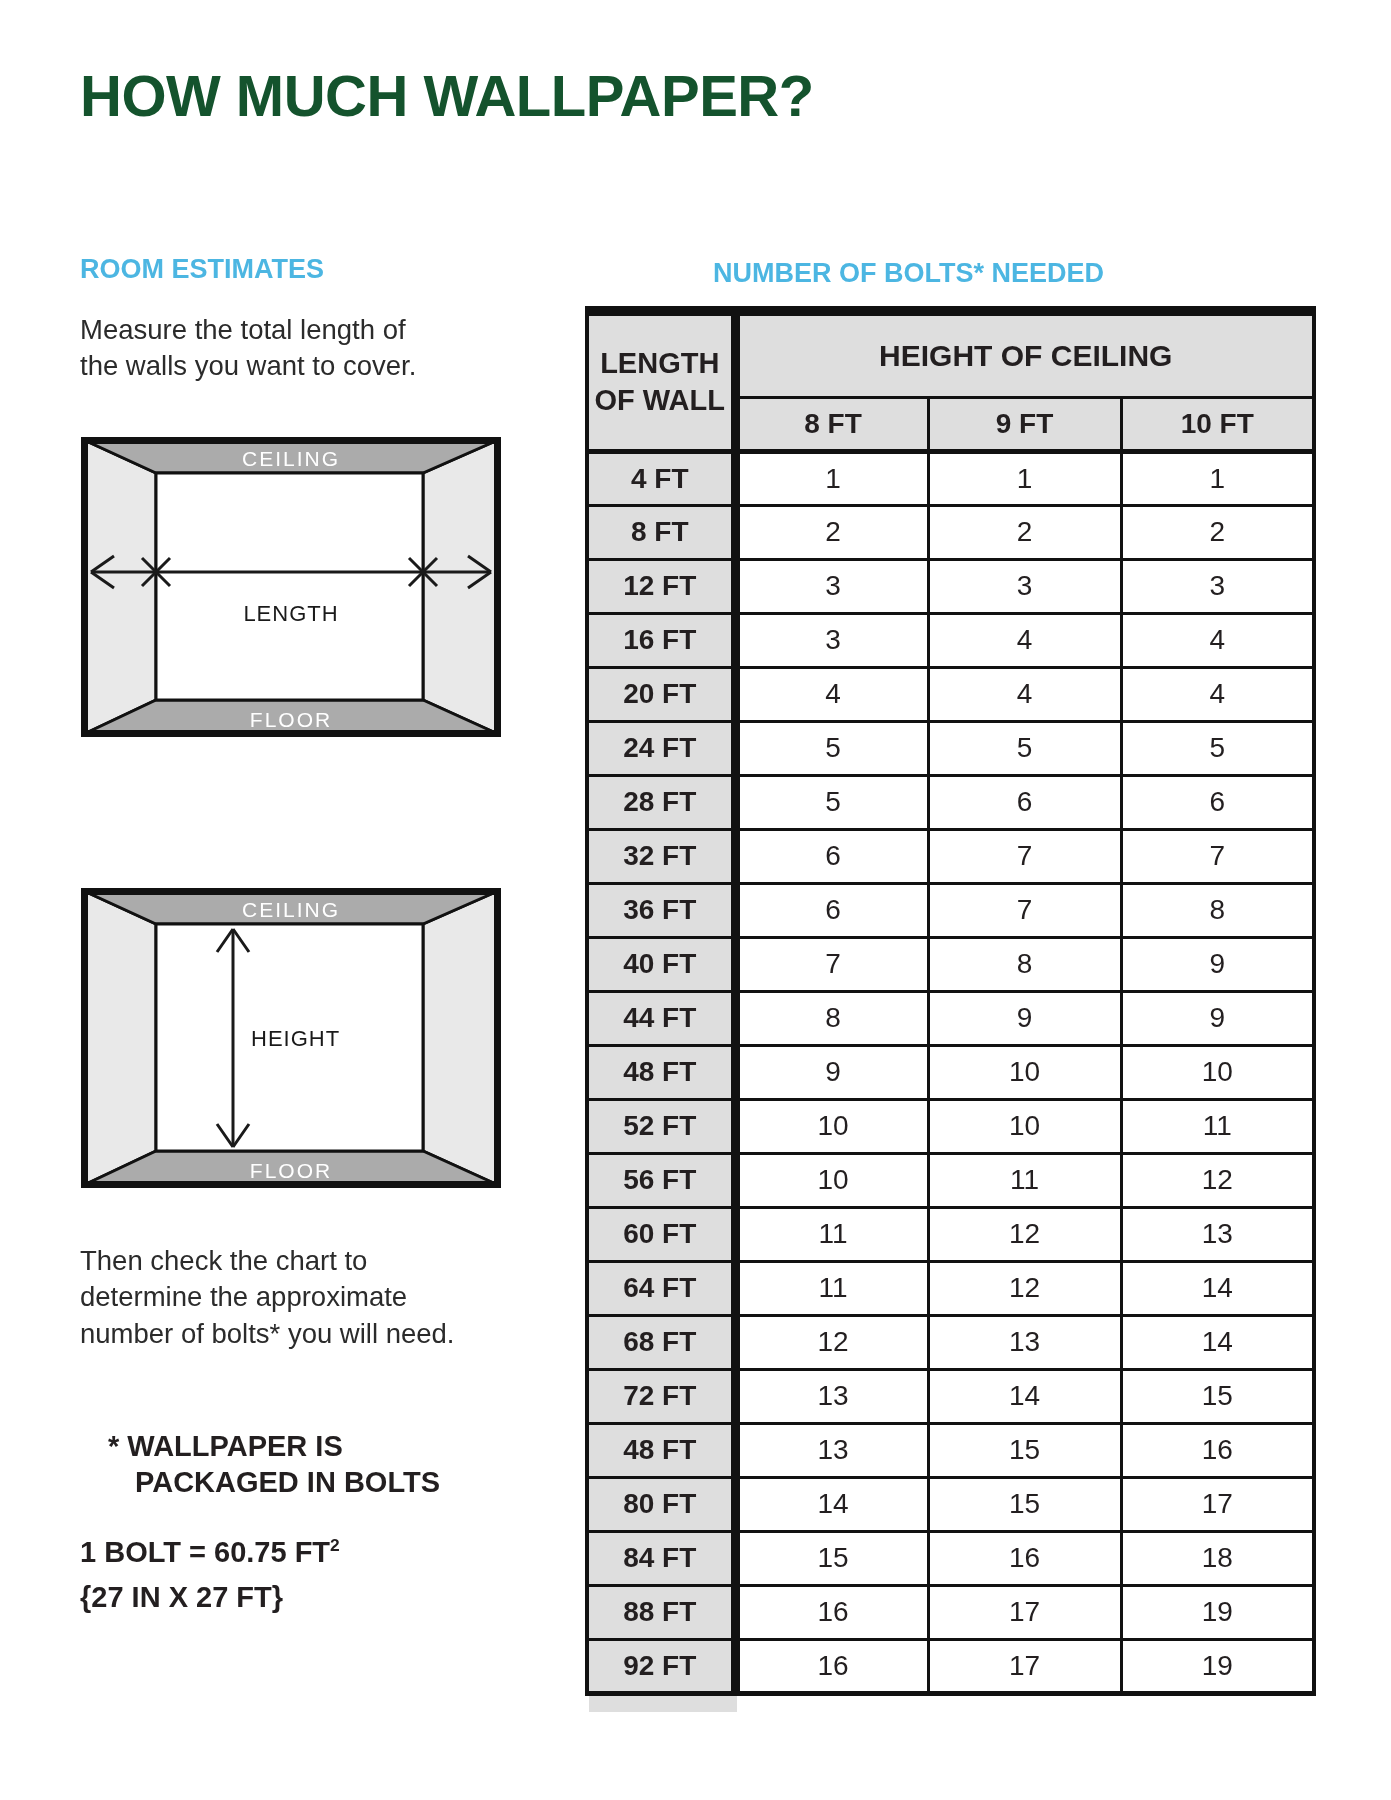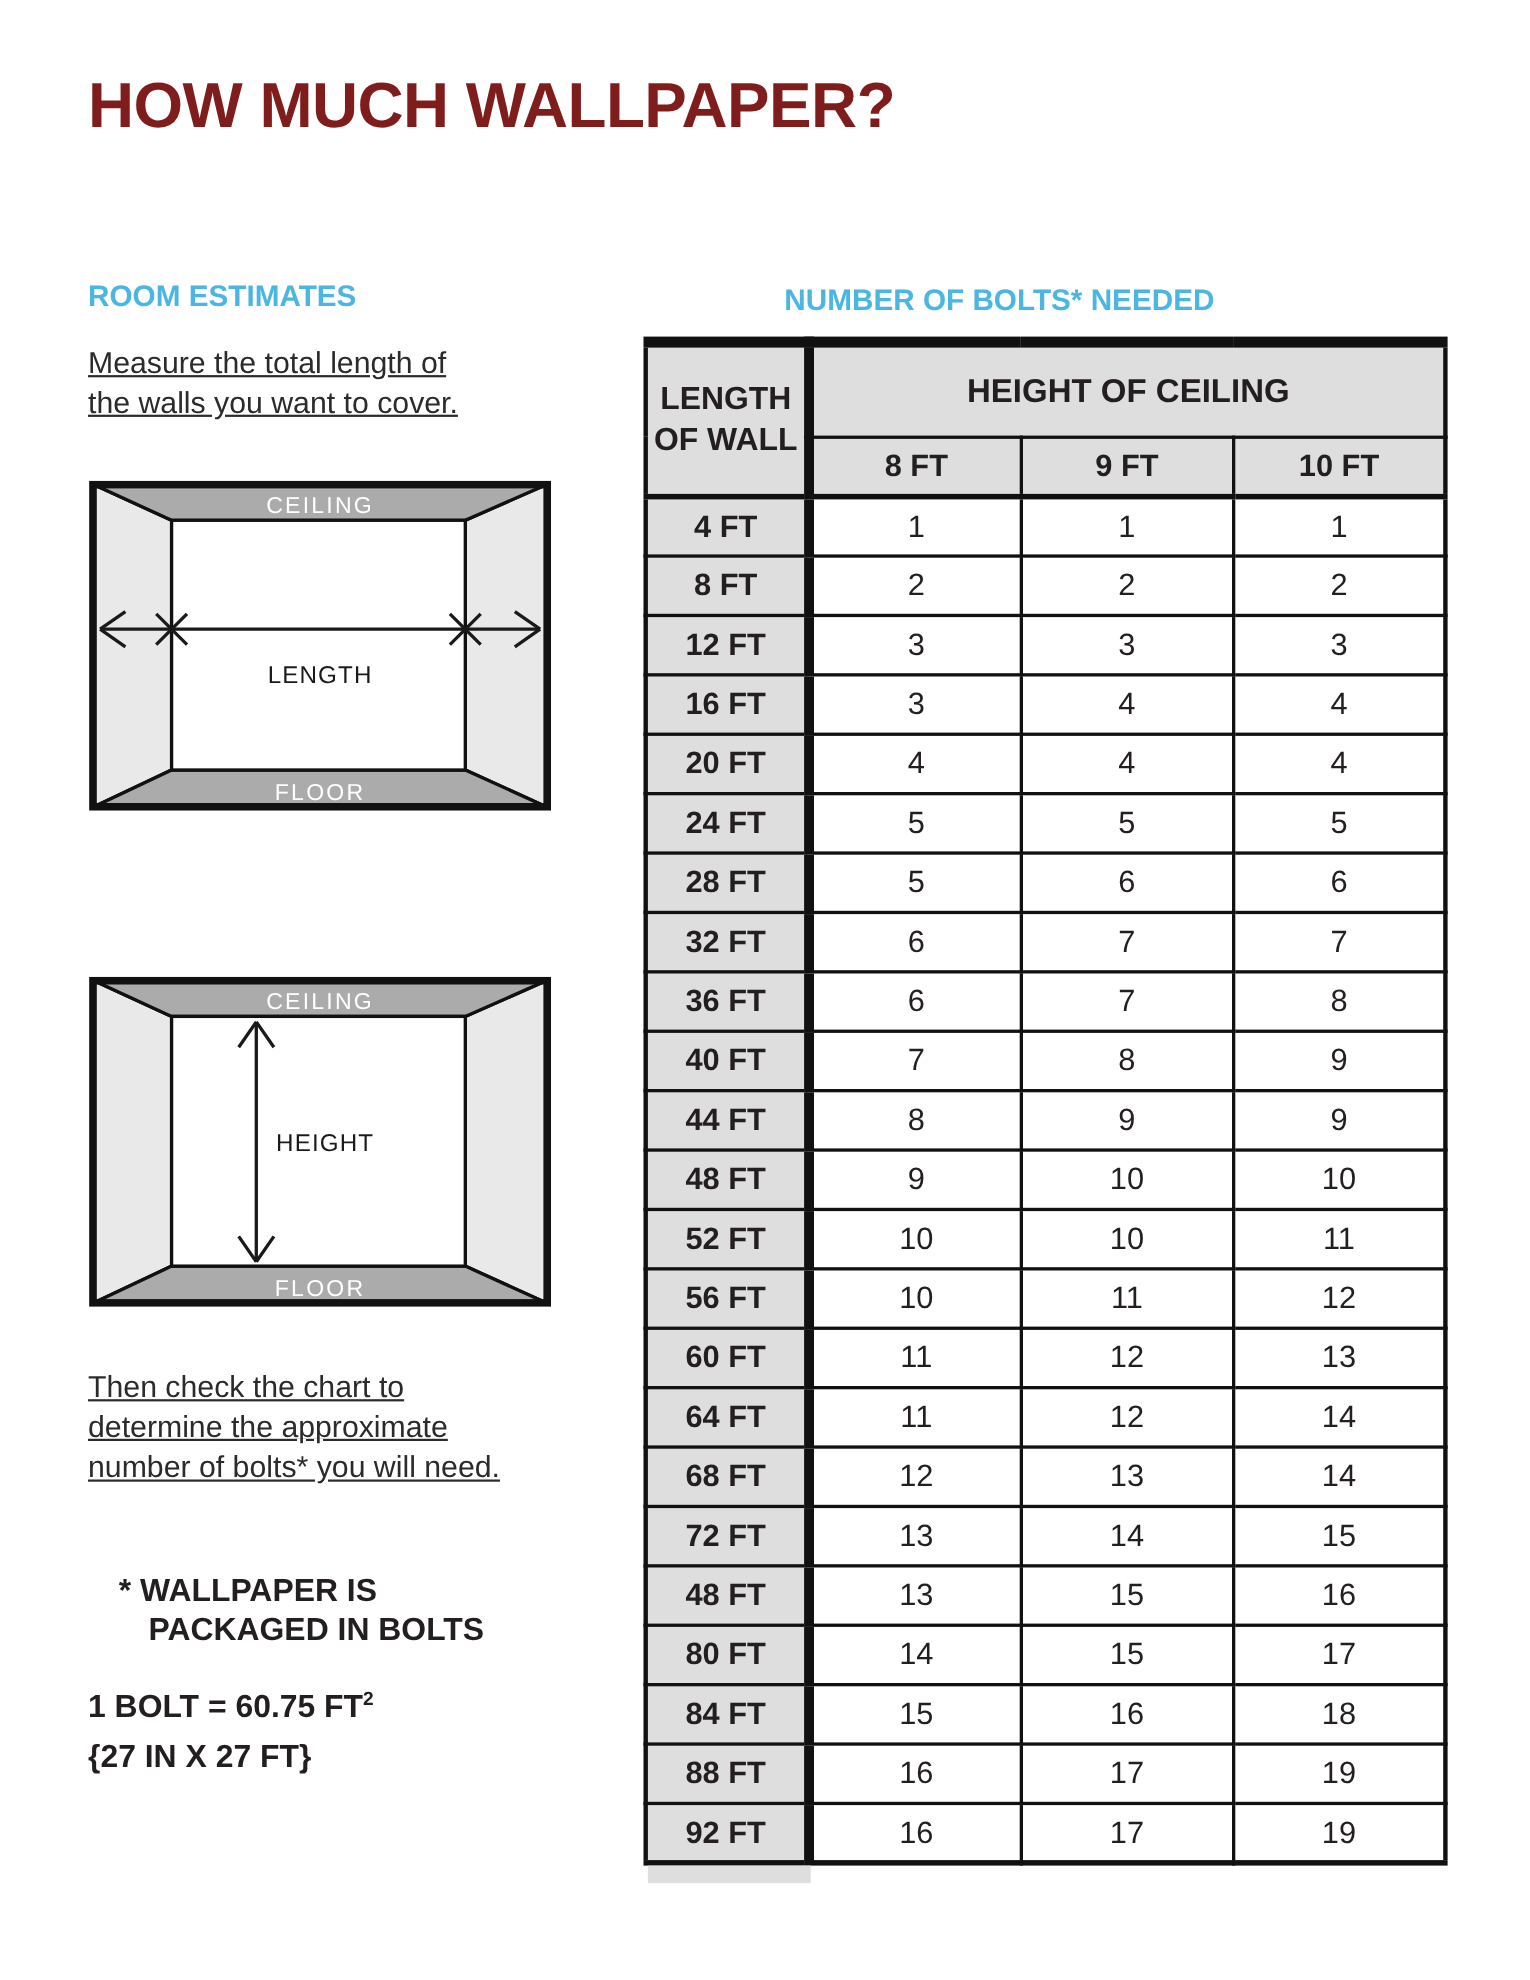--- a/index.html
+++ b/index.html
@@ -13,40 +13,39 @@
     color: #231f20;
     overflow: hidden;
   }
   .page-title {
     position: absolute;
     left: 80px;
     top: 62px;
     font-size: 58px;
     font-weight: bold;
     letter-spacing: -0.5px;
-    color: #7f1d1d;
+    color: #14532d;
     white-space: nowrap;
   }
   .section-title {
     position: absolute;
     font-size: 27px;
     font-weight: bold;
     color: #4cb6e2;
     white-space: nowrap;
   }
   .st-left { left: 80px; top: 254px; }
   .st-table { left: 713px; top: 258px; }
   .instr {
     position: absolute;
     left: 80px;
     font-size: 27.5px;
     line-height: 1.32;
     white-space: pre-line;
     color: #2b2b2b;
-    text-decoration: underline;
   }
   .instr1 { top: 312px; }
   .instr2 { top: 788px; }
   .instr3 { top: 1243px; }
   .diagram { position: absolute; left: 81px; width: 420px; height: 300px; }
   .diag1 { top: 437px; }
   .diag2 { top: 888px; }
   .footnote {
     position: absolute;
     left: 80px;

